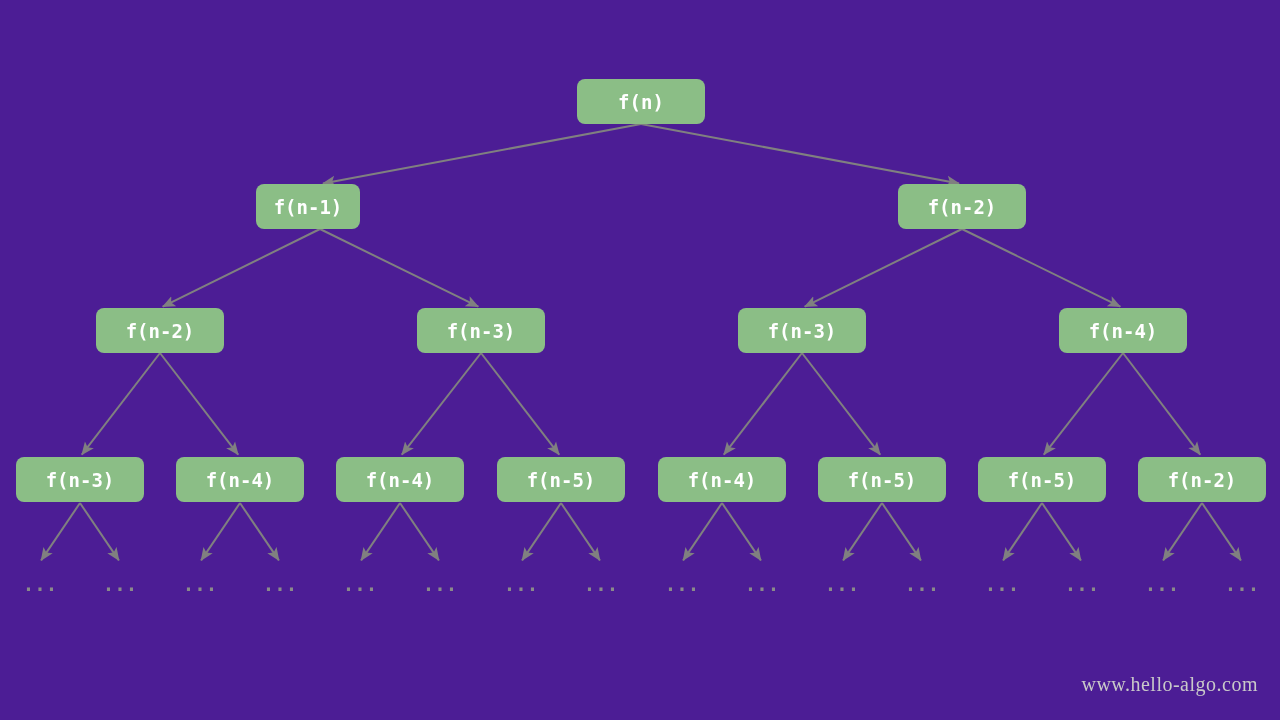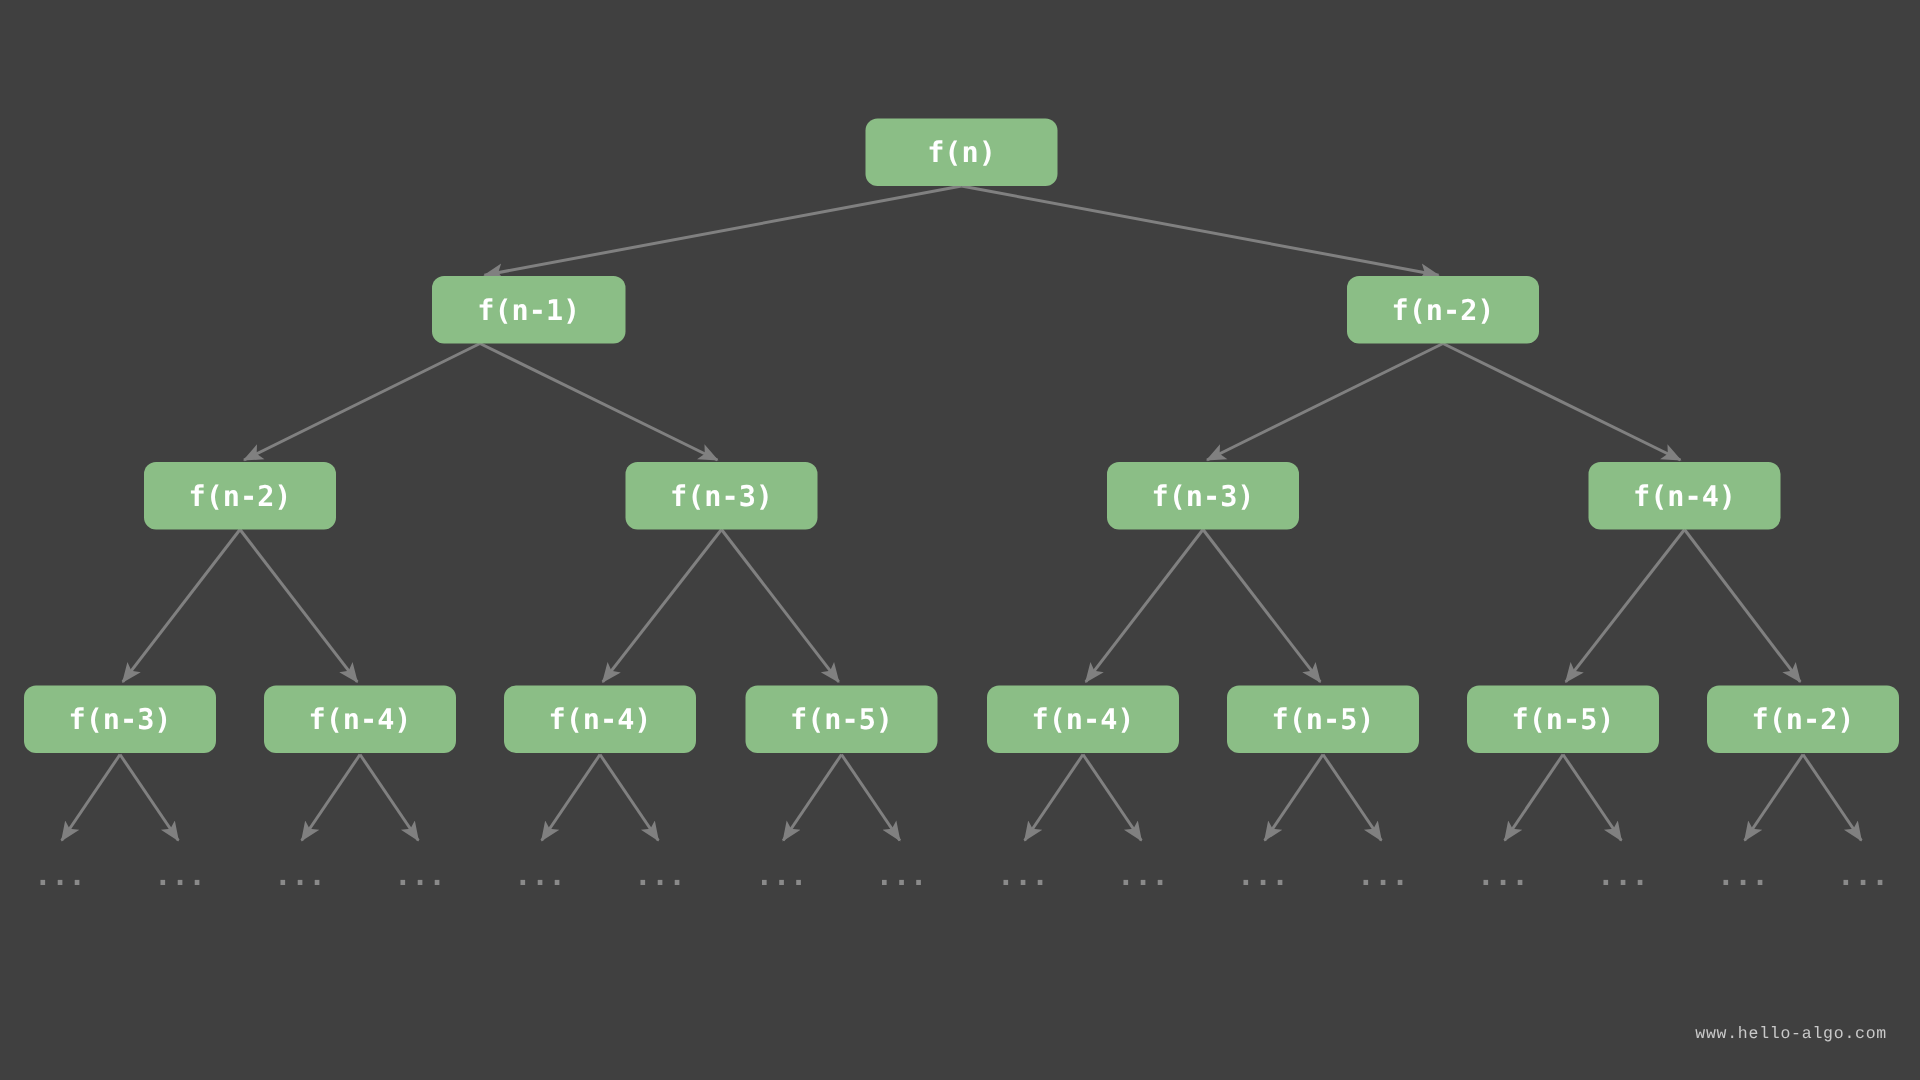--- a/index.html
+++ b/index.html
@@ -11,21 +11,21 @@
   body {
     width: 1280px;
     height: 720px;
     overflow: hidden;
     font-family: "DejaVu Sans Mono", "Liberation Mono", monospace;
   }
   #diagram {
     position: relative;
     width: 1280px;
     height: 720px;
-    background: #404040;
+    background: #4c1d95;
   }
   #edge-layer {
     position: absolute;
     left: 0;
     top: 0;
     width: 1280px;
     height: 720px;
   }
   .node {
     position: absolute;
@@ -52,22 +52,22 @@
     line-height: 1;
     text-align: center;
     white-space: nowrap;
     z-index: 2;
   }
   #watermark {
     position: absolute;
     right: 22px;
     bottom: 24px;
     color: #c9c9c9;
-    font-family: Liberation Mono, monospace;
-    font-size: 11px;
+    font-family: Liberation Serif, serif;
+    font-size: 20px;
     letter-spacing: 0.5px;
     white-space: nowrap;
     z-index: 3;
   }
 </style>
 </head>
 <body>
 
 <div id="diagram">
 
@@ -110,21 +110,21 @@
         <line x1="1042" y1="503" x2="1080.8776833922648" y2="560.3445830035905" stroke="#808080" stroke-width="2" stroke-linecap="butt" marker-end="url(#arrowhead)"></line>
         <line x1="1202" y1="503" x2="1163.1223166077352" y2="560.3445830035905" stroke="#808080" stroke-width="2" stroke-linecap="butt" marker-end="url(#arrowhead)"></line>
         <line x1="1202" y1="503" x2="1240.8776833922648" y2="560.3445830035905" stroke="#808080" stroke-width="2" stroke-linecap="butt" marker-end="url(#arrowhead)"></line>
       </g>
   </svg>
 
   <div id="nodes-layer">
       <div class="node" style="left: 577px; top: 79px; width: 128px; height: 45px;">
         <span>f(n)</span>
       </div>
-      <div class="node" style="left: 256px; top: 184px; width: 129px; height: 45px; margin-left: 32px;">
+      <div class="node" style="left: 256px; top: 184px; width: 104px; height: 45px;">
         <span>f(n-1)</span>
       </div>
       <div class="node" style="left: 898px; top: 184px; width: 128px; height: 45px;">
         <span>f(n-2)</span>
       </div>
       <div class="node" style="left: 96px; top: 308px; width: 128px; height: 45px;">
         <span>f(n-2)</span>
       </div>
       <div class="node" style="left: 417px; top: 308px; width: 128px; height: 45px;">
         <span>f(n-3)</span>

